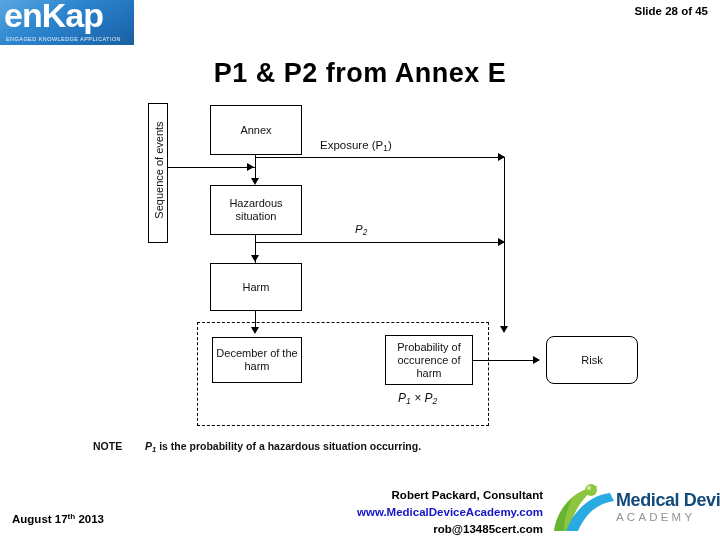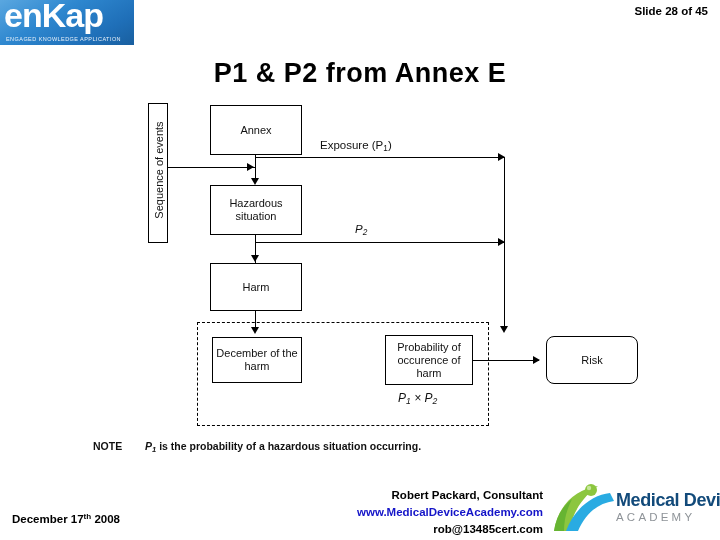--- a/index.html
+++ b/index.html
@@ -319,21 +319,21 @@
   </div>
 
   <div id="note-block">
     <div class="note-row">
       <span id="note-label">NOTE</span>
       <span class="note-text"><span class="ital">P</span><span class="ital sub">1</span><span> is the probability of a hazardous situation occurring.</span></span>
     </div>
   </div>
 
   <div id="footer-date">
-    <span>December 17</span><span class="sup">th</span><span> 2008</span>
+    <span>August 17</span><span class="sup">th</span><span> 2013</span>
   </div>
 
   <div id="contact-block">
     <span id="contact-name">Robert Packard, Consultant</span>
     <span id="contact-url">www.MedicalDeviceAcademy.com</span>
     <span id="contact-email">rob@13485cert.com</span>
   </div>
 
   <div id="mda-logo">
     <svg width="66" height="52" viewBox="0 0 66 52">

